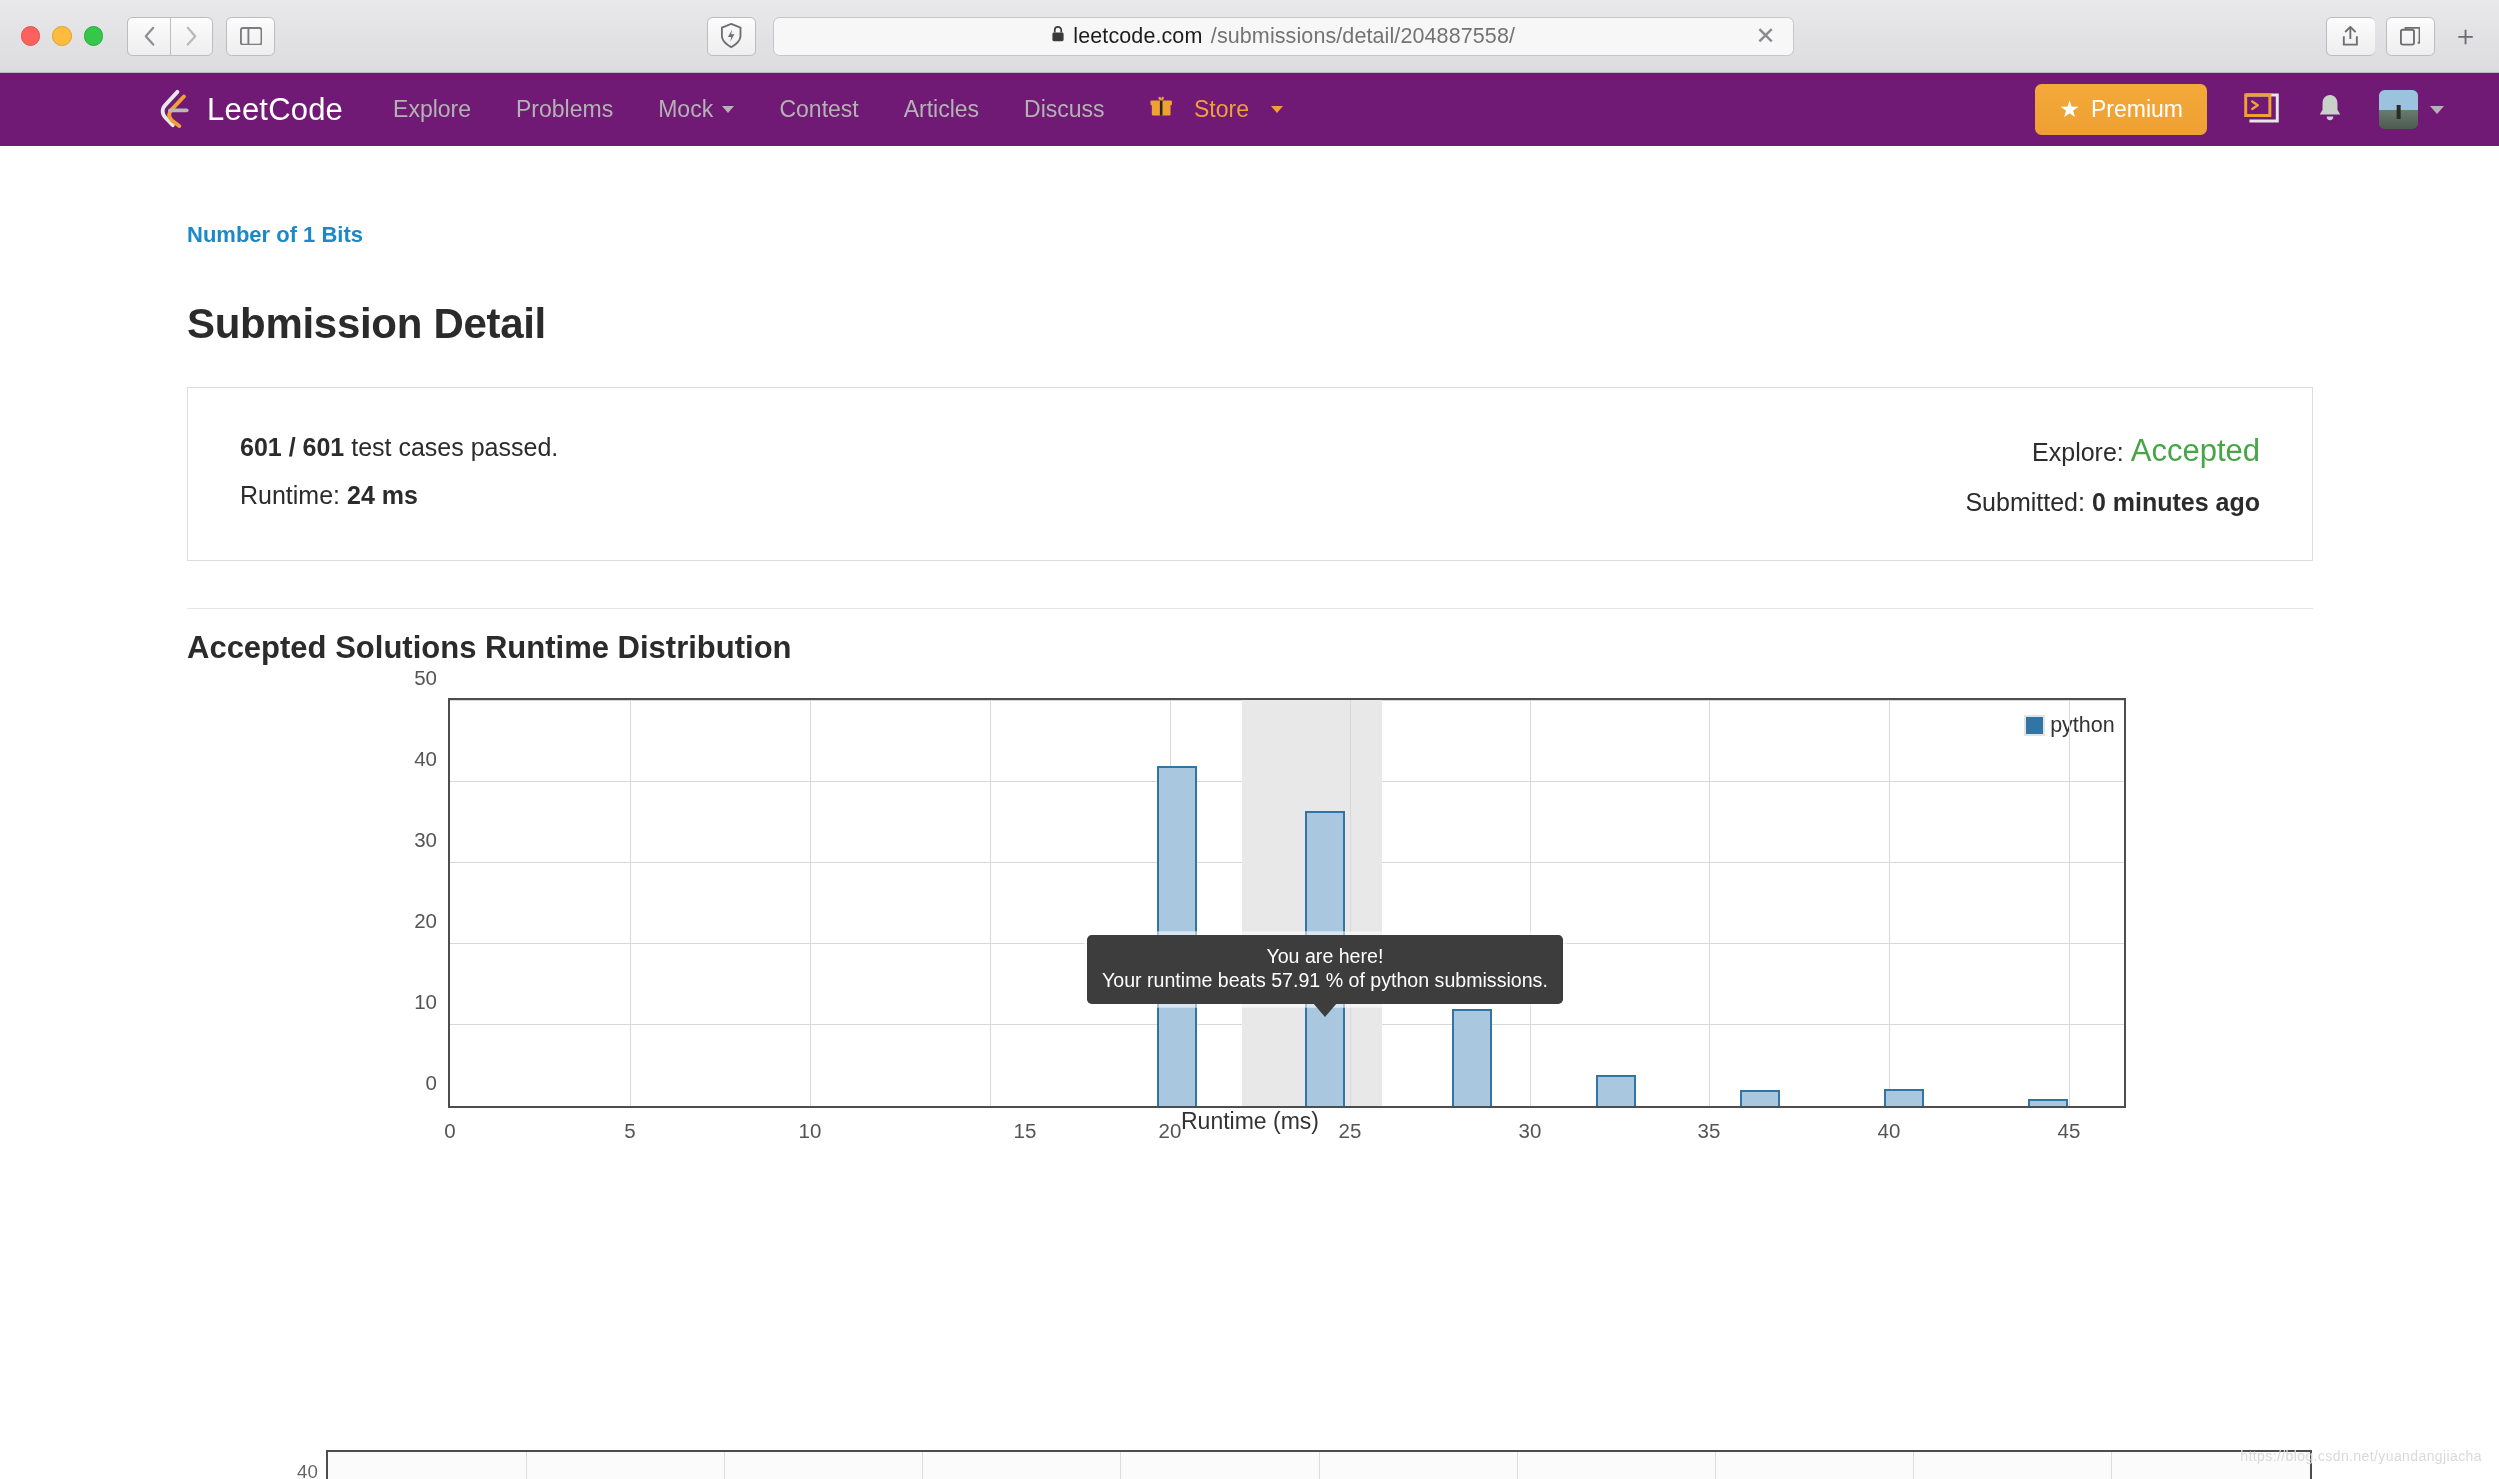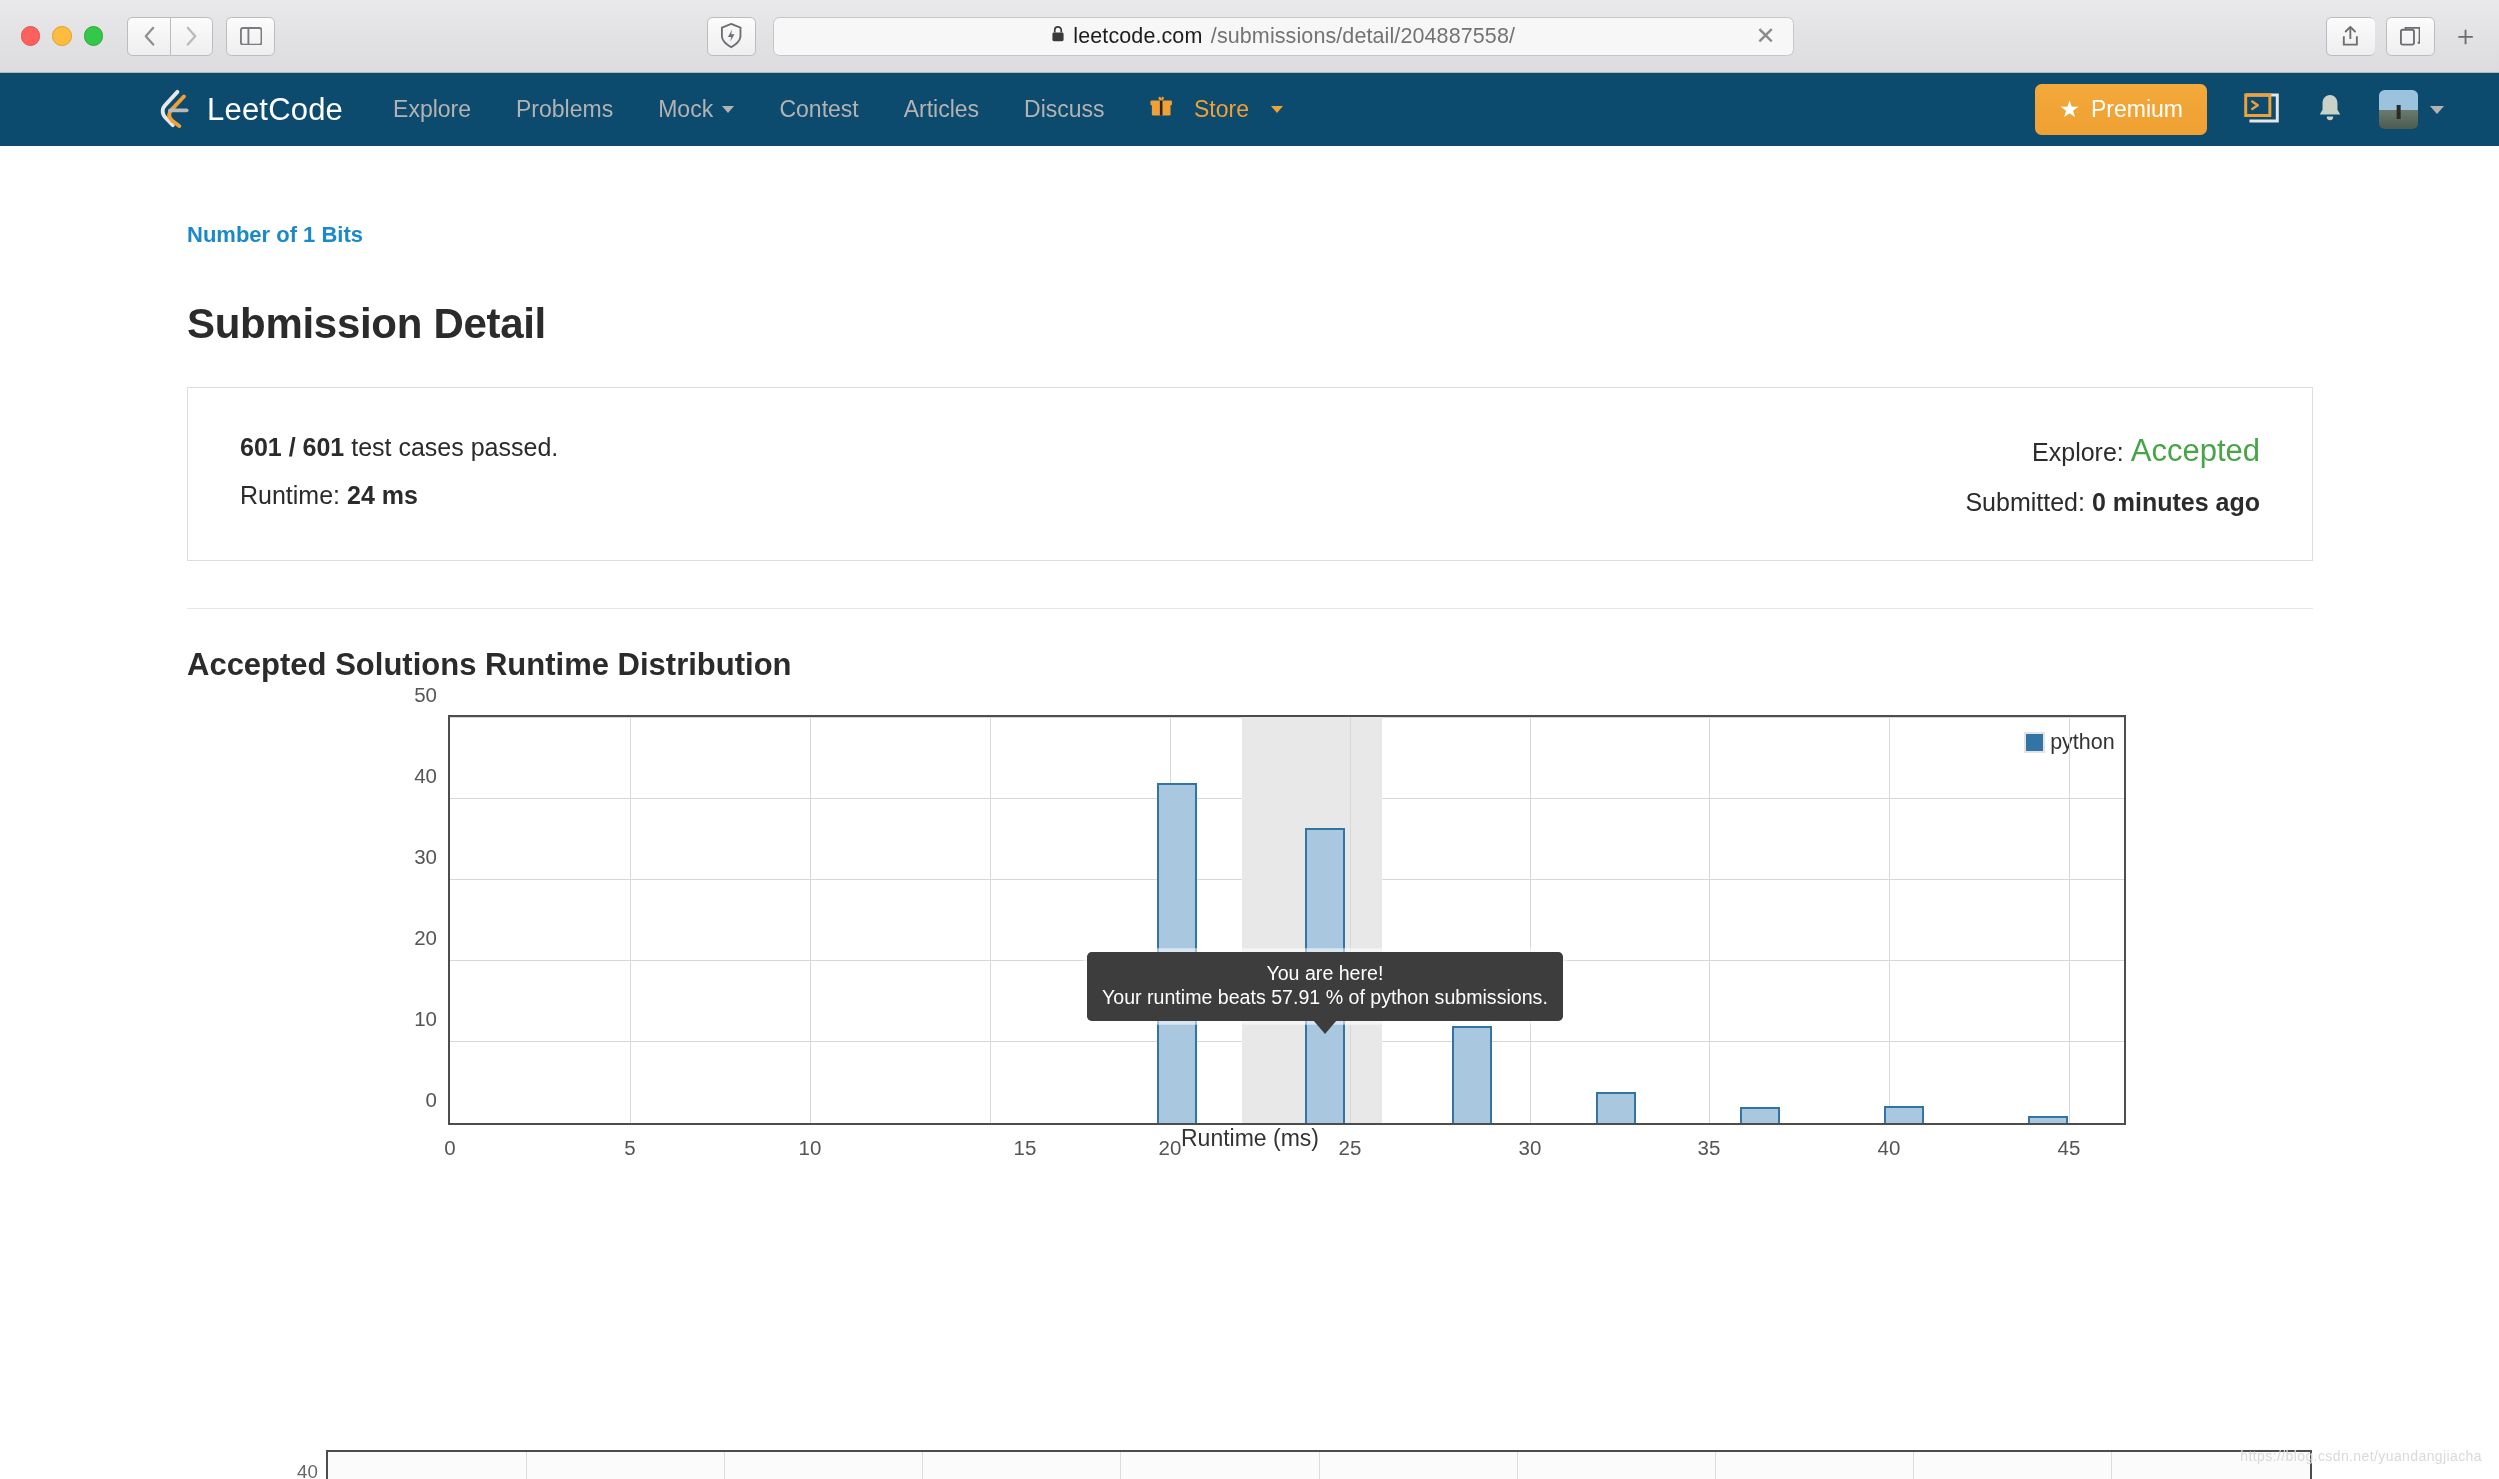--- a/index.html
+++ b/index.html
@@ -62,21 +62,21 @@
   .lock-icon { display: inline-block; }
   .url-clear {
     position: absolute; right: 17px; top: 50%; transform: translateY(-50%);
     color: #8b8b8e; font-size: 24px; line-height: 1; font-weight: 300;
   }
   .chrome-right { margin-left: auto; display: flex; align-items: center; gap: 11.2px; }
   .chrome-plus { color: #6c6c70; font-size: 28px; font-weight: 300; line-height: 1; padding-left: 5.6px; }
 
   
   .lc-header {
-    height: 73px; background: #0c4a6e;
+    height: 73px; background: #701a75;
     display: flex; align-items: center; padding: 0 56px 0 159px;
   }
   .lc-logo { display: flex; align-items: center; gap: 13px; margin-right: 50px; }
   .lc-logo-text { color: #ffffff; font-size: 31px; letter-spacing: 0.2px; }
   .lc-nav { display: flex; align-items: center; gap: 45px; }
   .lc-nav-item {
     color: #b3b3b3; font-size: 23px; display: flex; align-items: center; gap: 9.3px;
   }
   .lc-nav-item.store { color: #f0a136; gap: 22px; }
   .caret { width: 0; height: 0; border-left: 6.5px solid transparent; border-right: 6.5px solid transparent; border-top: 7.5px solid currentColor; display: inline-block; }
@@ -115,21 +115,21 @@
     display: flex; justify-content: space-between;
   }
   .result-col { display: flex; flex-direction: column; gap: 19px; }
   .result-col.right { text-align: right; }
   .res-line { font-size: 25px; color: #2b2b2b; }
   .res-line b { font-weight: bold; }
   .accepted { color: #47a447; font-size: 31px; font-weight: 400; }
 
   .divider { border-top: 0.9px solid #e6e6e6; margin-top: 47px; }
 
-  .chart-title { font-size: 31px; color: #2b2b2b; margin-top: 38px; }
+  .chart-title { font-size: 31px; color: #2b2b2b; margin-top: 21px; }
 
   
   .chart-wrap { position: relative; margin-top: 32px; height: 410px; }
   .chart-area {
     position: absolute;
     left: 261px; top: 0; right: 187px; bottom: 0;
     border: 2.8px solid #4d4d4d;
     background: #ffffff;
   }
   .gridline { position: absolute; left: 0; right: 0; height: 0.9px; background: #d8d8d8; }

